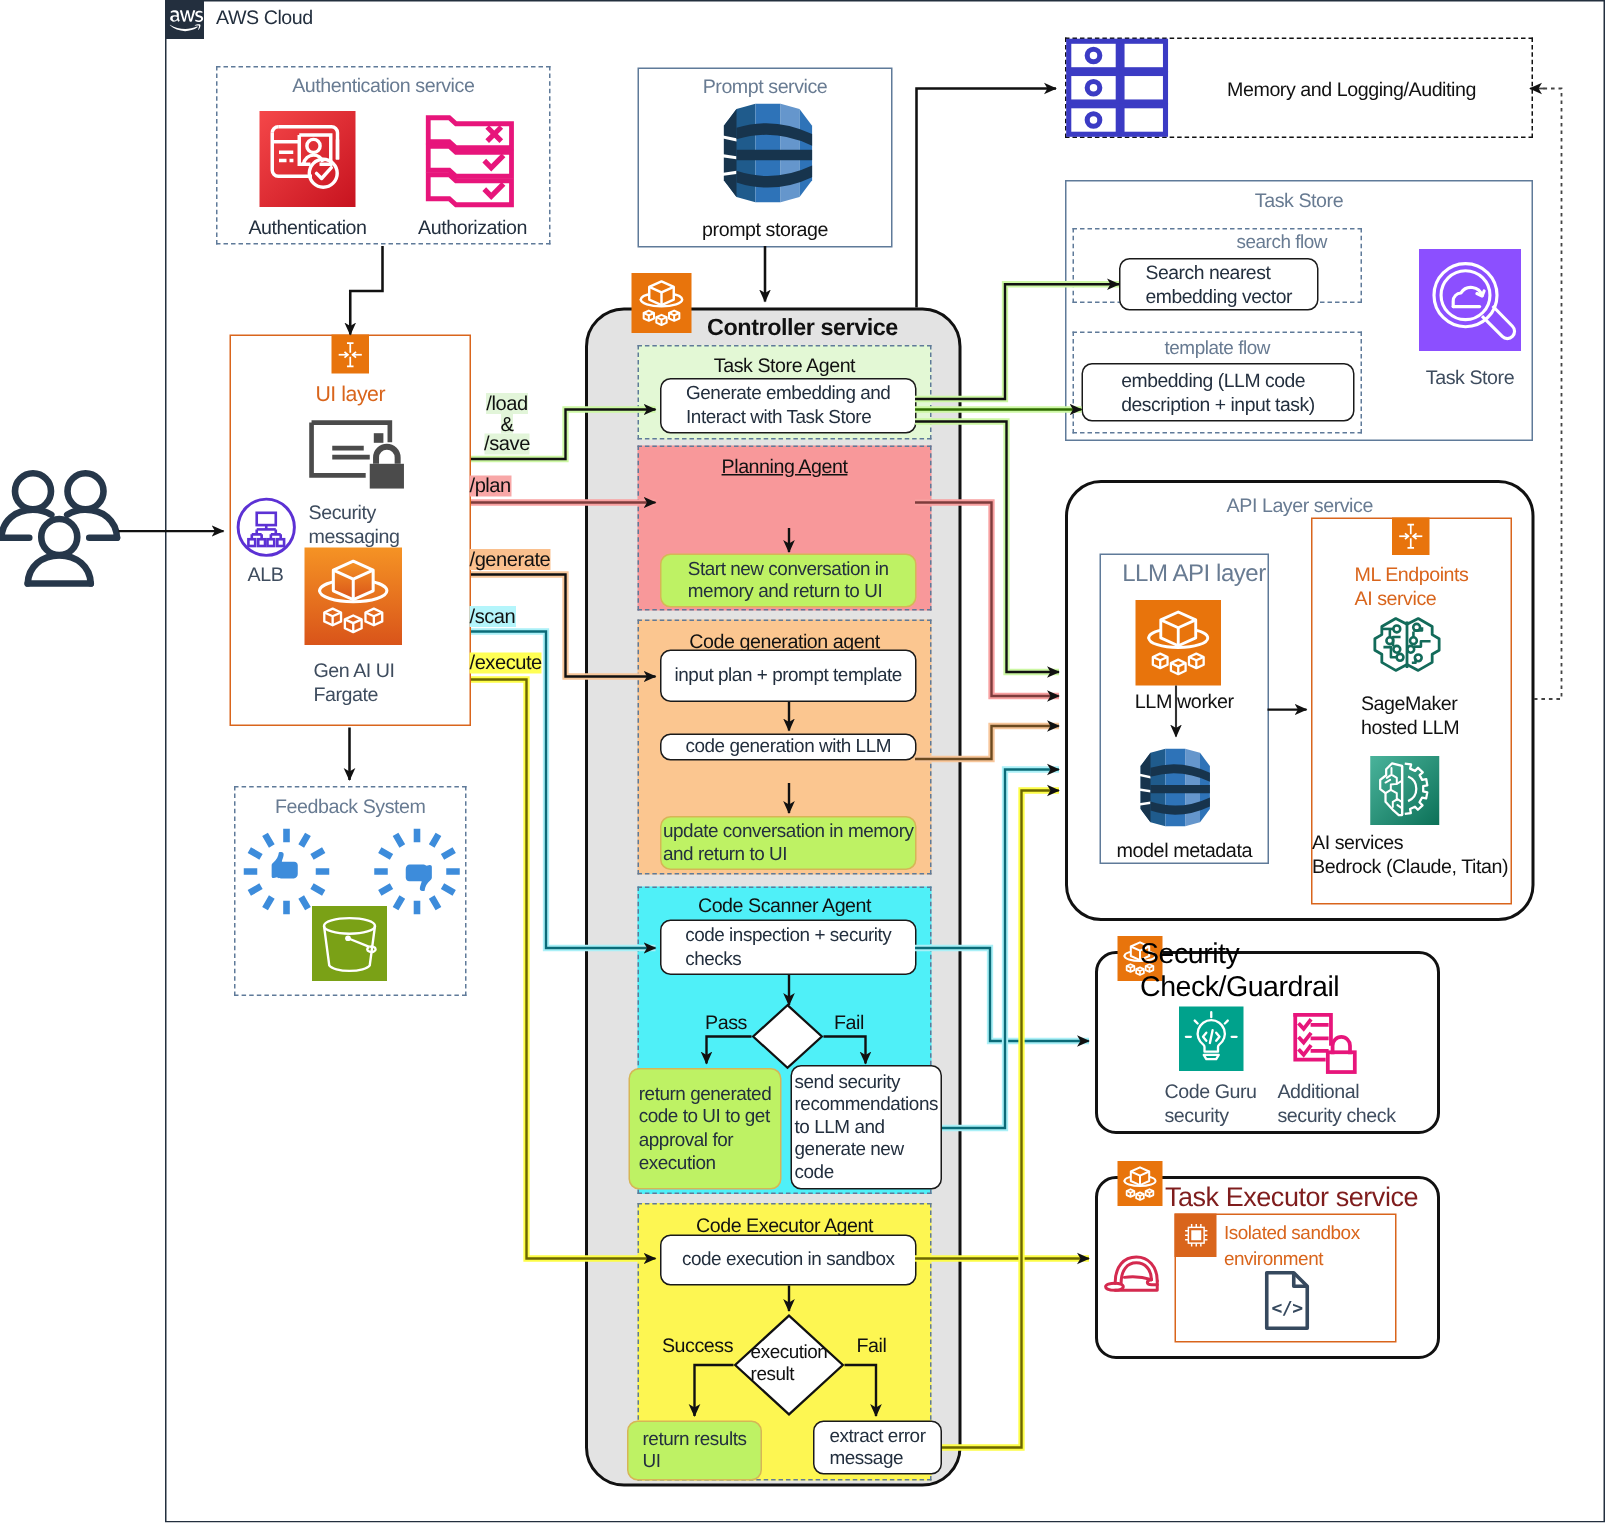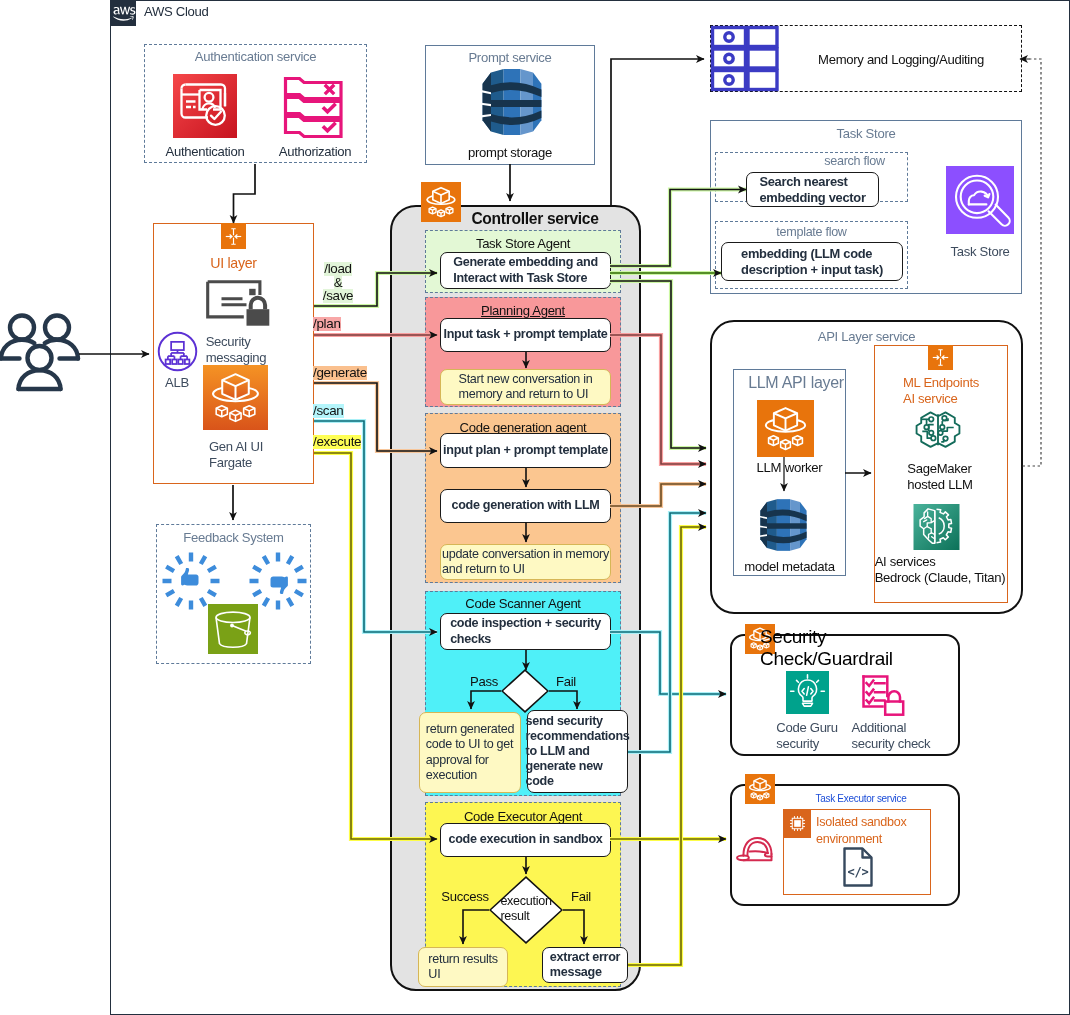--- a/index.html
+++ b/index.html
@@ -15,22 +15,22 @@
 
   
   .cloud-box{left:110px;top:0px;width:960px;height:1015px;border:1.6px solid #232f3e;}
   .cloud-tag{left:110px;top:0px;width:26px;height:26px;background:#232f3e;}
   .cloud-label{left:144px;top:4px;font-size:13.1px;color:#232f3e;}
 
   .dashbox{border:1.55px dashed #5f7a99;background:#fff;}
   .solidbox{border:1.3px solid #5f7a99;background:#fff;}
   .grp-title{position:absolute;left:0;right:0;text-align:center;color:#687b92;font-size:13.1px;}
 
-  .white-node{background:#fff;border:1.6px solid #1a1a1a;border-radius:7px;font-weight:bold;}
-  .yellow-node{background:#fef9c3;border:1.2px solid #d6b656;border-radius:7px;}
+  .white-node{background:#fff;border:1.6px solid #1a1a1a;border-radius:7px;}
+  .yellow-node{background:#bef264;border:1.2px solid #d6b656;border-radius:7px;}
   .route-lbl{font-size:13.4px;color:#111;line-height:1.05;text-align:center;}
   .route-lbl span{background:var(--hl);display:inline-block;}
   .route-lbl > div{line-height:13.6px;}
 </style>
 </head>
 <body>
 
 <div id="root">
 
   <svg class="abs" id="edges" width="1070" height="1015" viewBox="0 0 1070 1015" style="left:0;top:0;z-index:50;pointer-events:none;">
@@ -399,28 +399,27 @@
   </div>
   <div class="abs ctr" style="left:440px;top:209px;width:190px;height:20px;font-size:15.6px;font-weight:bold;color:#111;">Controller service</div>
 
   <div class="abs dashbox" style="left:425px;top:230px;width:196px;height:63px;background:#e3f8d5;"></div>
   <div class="abs ctr" style="left:425px;top:235px;width:196px;height:17px;font-size:13.1px;color:#111;">Task Store Agent</div>
   <div class="abs white-node ctr lbl" style="left:440px;top:252px;width:171px;height:37px;font-size:12.6px;">Generate embedding and
 Interact with Task Store</div>
 
   <div class="abs dashbox" style="left:425px;top:297px;width:196px;height:110px;background:#f8989a;"></div>
   <div class="abs ctr" style="left:425px;top:302px;width:196px;height:17px;font-size:13.1px;color:#111;text-decoration:underline;">Planning Agent</div>
-  <div class="abs white-node ctr lbl" style="left:440px;top:318px;width:171px;height:34px;font-size:12.6px;">Input task + prompt template</div>
   <div class="abs yellow-node ctr lbl" style="left:440px;top:369px;width:171px;height:36px;font-size:12.6px;">Start new conversation in
 memory and return to UI</div>
 
   <div class="abs dashbox" style="left:425px;top:413px;width:196px;height:170px;background:#fbc690;"></div>
   <div class="abs ctr" style="left:425px;top:419px;width:196px;height:17px;font-size:13.1px;color:#111;">Code generation agent</div>
   <div class="abs white-node ctr lbl" style="left:440px;top:433px;width:171px;height:35px;font-size:12.6px;">input plan + prompt template</div>
-  <div class="abs white-node ctr lbl" style="left:440px;top:489px;width:171px;height:34px;font-size:12.6px;">code generation with LLM</div>
+  <div class="abs white-node ctr lbl" style="left:440px;top:489px;width:171px;height:18px;font-size:12.6px;">code generation with LLM</div>
   <div class="abs yellow-node ctr lbl" style="left:440px;top:544px;width:171px;height:36px;font-size:12.6px;">update conversation in memory
 and return to UI</div>
 
   <div class="abs dashbox" style="left:425px;top:591px;width:196px;height:205px;background:#4ff0f8;"></div>
   <div class="abs ctr" style="left:425px;top:595px;width:196px;height:17px;font-size:13.1px;color:#111;">Code Scanner Agent</div>
   <div class="abs white-node ctr lbl" style="left:440px;top:613px;width:171px;height:37px;font-size:12.6px;">code inspection + security
 checks</div>
   <div class="abs ctr" style="left:455px;top:673px;width:58px;height:17px;font-size:13.1px;color:#111;">Pass</div>
   <div class="abs ctr" style="left:542px;top:673px;width:48px;height:17px;font-size:13.1px;color:#111;">Fail</div>
   <div class="abs yellow-node ctr lbl" style="left:419px;top:712px;width:102px;height:81px;font-size:12.6px;">return generated
@@ -672,21 +671,21 @@
         <path d="M35.5 49.5 L41.6 52.3 L41.6 58.8 L35.5 61.6 L29.4 58.8 L29.4 52.3 Z"></path>
         <path d="M50.5 44.5 L56.6 47.3 L56.6 53.8 L50.5 56.6 L44.4 53.8 L44.4 47.3 Z"></path>
       </g>
       <g fill="none" stroke="#fff" stroke-width="2.7" stroke-linejoin="round">
         <path d="M14.4 47.3 L20.5 50.1 L26.6 47.3 M20.5 50.1 V56.6"></path>
         <path d="M29.4 52.3 L35.5 55.1 L41.6 52.3 M35.5 55.1 V61.6"></path>
         <path d="M44.4 47.3 L50.5 50.1 L56.6 47.3 M50.5 50.1 V56.6"></path>
       </g>
     </svg>
   </div>
-  <div class="abs ctr" style="left:762px;top:788px;width:198px;height:20px;font-size:10px;color:#1d4ed8;">Task Executor service</div>
+  <div class="abs ctr" style="left:762px;top:788px;width:198px;height:20px;font-size:18px;color:#7f1d1d;">Task Executor service</div>
   <div class="abs" style="left:734px;top:833px;width:46px;height:29px;">
     <svg width="46" height="29" viewBox="0 0 50 32">
       <g fill="none" stroke="#d42a4f" stroke-width="2.2" stroke-linejoin="round" stroke-linecap="round">
         <path d="M10 24.8 C10 12.3 16.5 5.5 25.6 5.5 C34.4 5.5 41 12.3 41 23.2"></path>
         <path d="M14.4 25 C14.4 15 19 9.8 25.6 9.8 C32 9.8 36.6 14.6 36.8 22.2"></path>
         <path d="M16.8 20.5 C24.5 19.4 31 20.4 36.8 22.2"></path>
         <path d="M10 24.8 C6.2 24.8 3 25.8 3 27.4 C3 29 6.2 30 10 30 L41 30 L41 23.2"></path>
         <path d="M10 24.8 C13.2 24.8 16 25.9 16 27.4 C16 28.9 13.2 30 10 30"></path>
         <path d="M36.8 22.2 C34.6 22.4 33.7 23 33.7 24.1 C33.7 25.2 35 25.9 37 25.9 L41 25.9"></path>
       </g>

